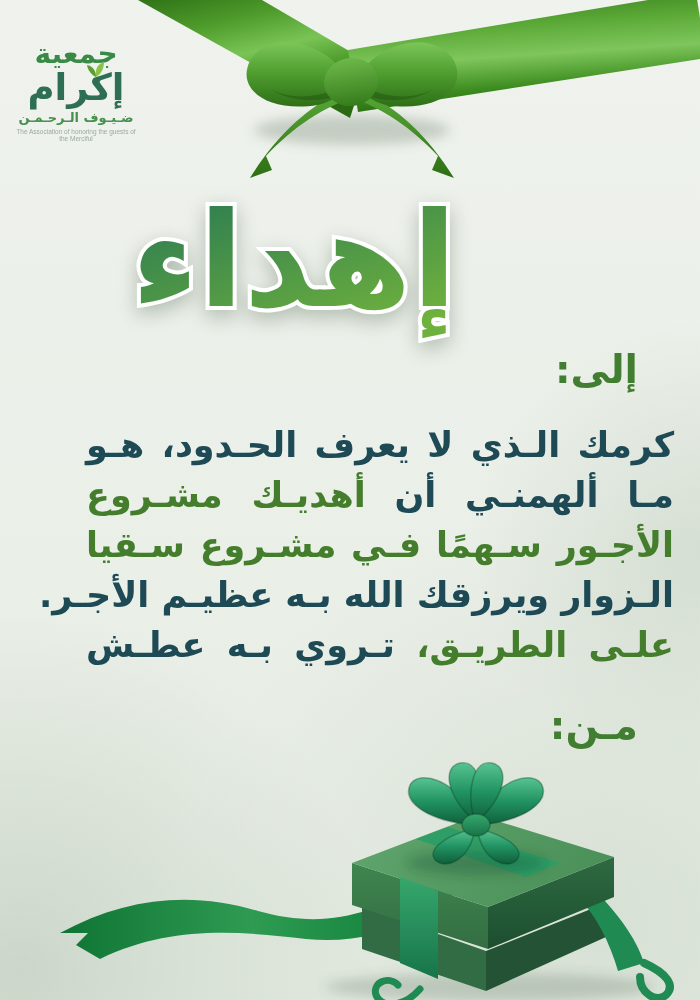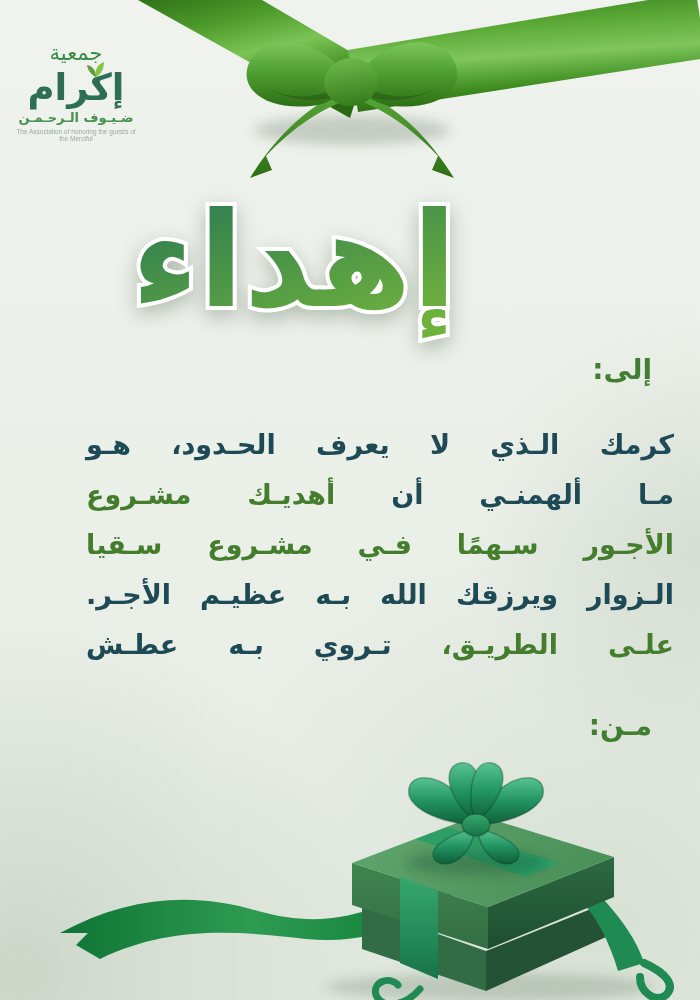--- a/index.html
+++ b/index.html
@@ -12,21 +12,21 @@
       radial-gradient(circle at 86% 92%, rgba(196,209,194,.45), rgba(196,209,194,0) 38%),
       linear-gradient(180deg,#eff2ed 0%, #eaefe8 55%, #e7ede5 100%);
   }
   svg { display:block; }
 
   
   .top-ribbon { position:absolute; top:0; left:0; overflow:visible; }
 
   
   .logo { position:absolute; top:40px; left:12px; width:128px; text-align:center; direction:rtl; }
-  .logo-l1 { color:#3a8a47; font-weight:normal; font-size:21px; line-height:27px; }
+  .logo-l1 { color:#3a8a47; font-weight:bold; font-size:28px; line-height:27px; }
   .logo-l2-wrap { position:relative; display:block; }
   .logo-l2 { color:#2e6e55; font-weight:bold; font-size:37px; line-height:42px; }
   .leaf-badge { position:absolute; top:-7px; right:32px; }
   .logo-l3 { color:#47904f; font-size:13px; font-weight:bold; letter-spacing:1.5px; margin-top:1px; }
   .logo-l4 { color:#9aab9e; font-size:6.5px; margin-top:3px; font-family:"Liberation Sans", sans-serif; }
 
   
   .heading { position:absolute; top:168px; left:0; width:588px; height:185px; text-align:center; }
   .heading span {
     position:absolute; left:50%; transform:translateX(-50%); top:0;
@@ -35,31 +35,31 @@
   .heading-stroke { color:#ffffff; -webkit-text-stroke:8px #ffffff;
     filter:drop-shadow(0 7px 10px rgba(105,125,105,.45)); }
   .heading-fill { color:#4f9640; }
   @supports (-webkit-background-clip:text) {
     .heading-fill { background:linear-gradient(162deg,#2a7a52 12%,#6fb13d 85%);
       -webkit-background-clip:text; background-clip:text; color:transparent; }
   }
 
   
   .to-label, .from-label {
-    position:absolute; right:48px; direction:rtl;
-    font-size:28px; font-weight:bold; color:#427e31; line-height:44px;
+    position:absolute; right:62px; direction:rtl;
+    font-size:39px; font-weight:bold; color:#427e31; line-height:44px;
   }
   .to-label   { top:348px; }
   .from-label { top:704px; }
 
   
   .paragraph { position:absolute; top:420px; right:26px; left:86px; direction:rtl; }
   .para-line {
     text-align:justify; text-align-last:justify; -moz-text-align-last:justify;
-    font-size:27px; font-weight:bold; line-height:50px; height:50px; white-space:nowrap;
+    font-size:35px; font-weight:bold; line-height:50px; height:50px; white-space:nowrap;
   }
   .seg-dark  { color:#1e4a56; }
   .seg-green { color:#447e2d; }
 
   
   .gift { position:absolute; left:0; bottom:0; overflow:visible; }
 </style>
 </head>
 <body>
 

